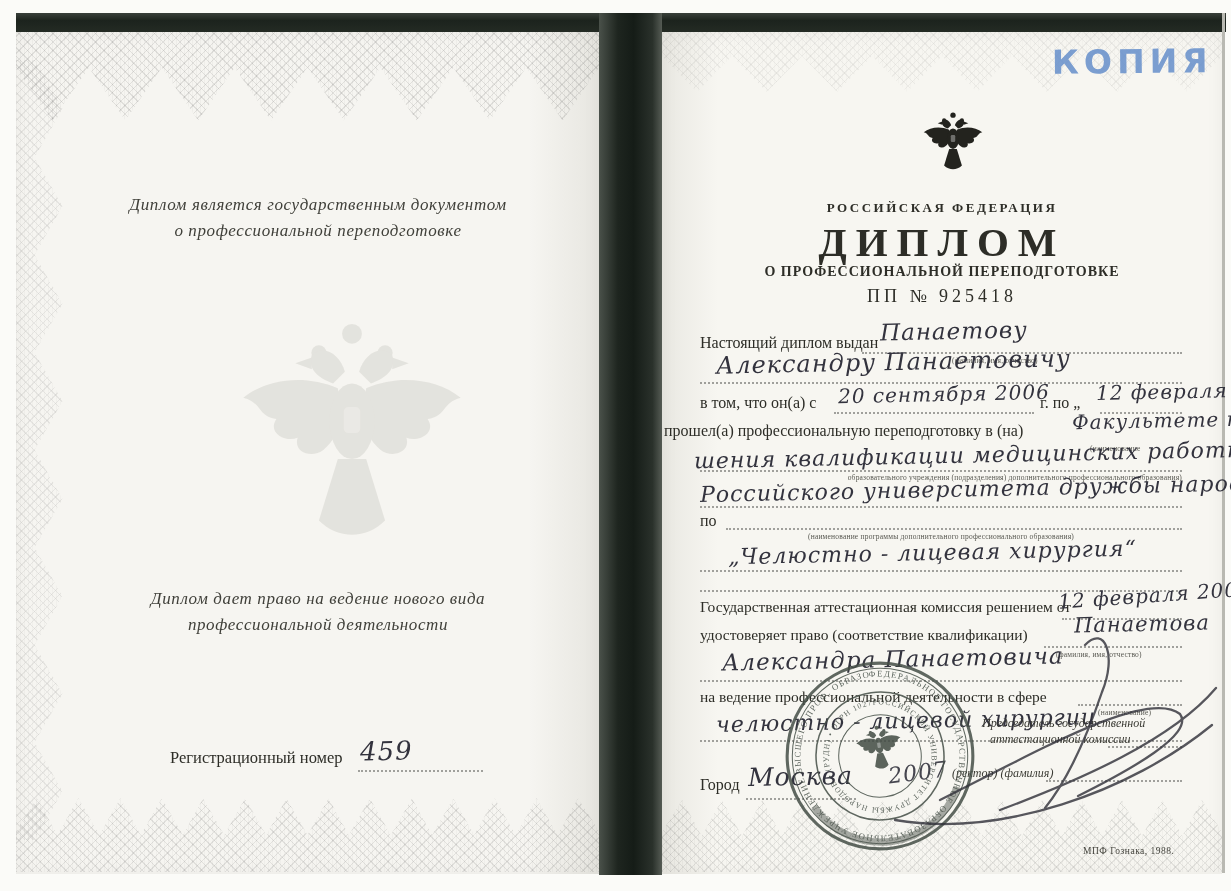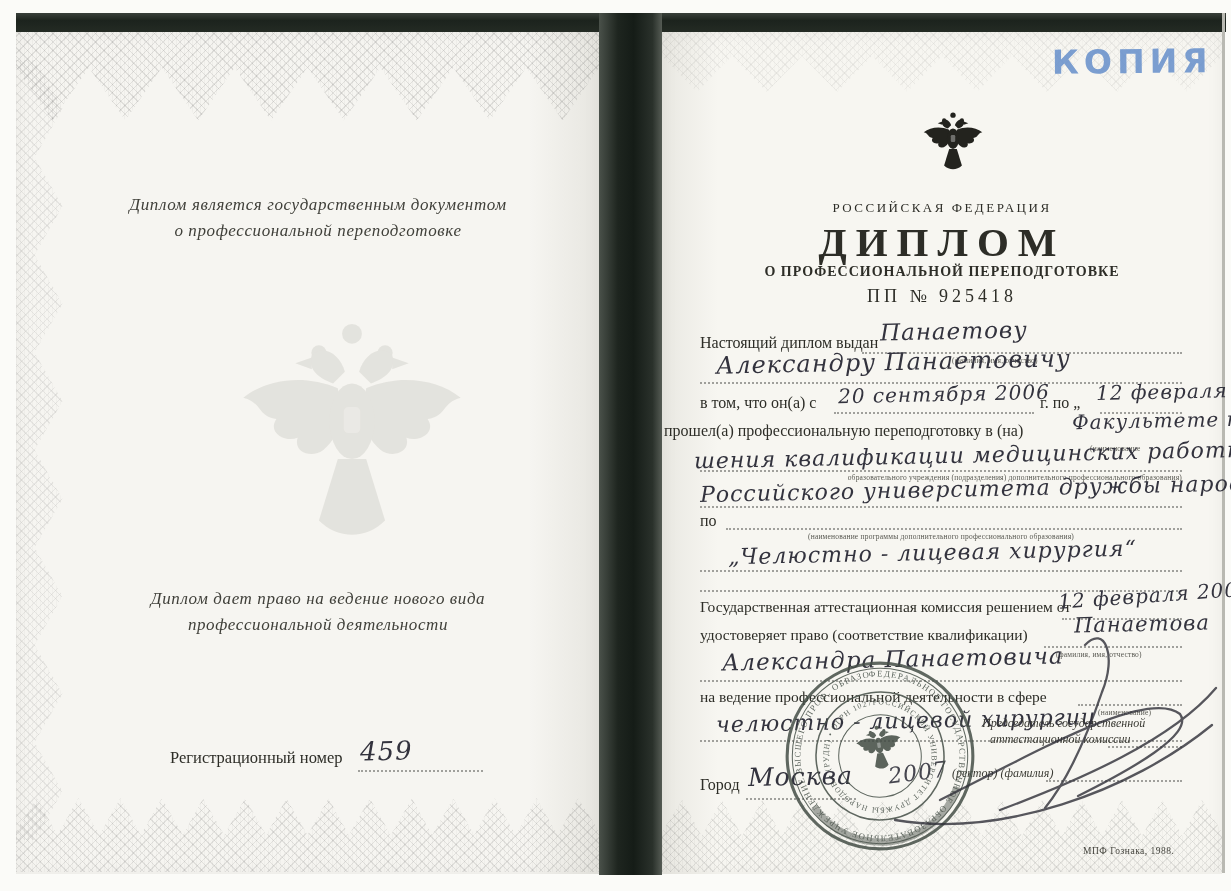--- a/index.html
+++ b/index.html
@@ -94,21 +94,21 @@
   <div class="page page-right"></div>
   <div class="lace zig-top" style="left:662px;top:32px;width:560px;height:80px;opacity:.4"></div>
   <div class="lace zig-bottom" style="left:662px;top:792px;width:560px;height:80px;opacity:.7"></div>
 
   <div class="copy-stamp">КОПИЯ</div>
 
   <svg class="stamp-svg" style="left:916px;top:112px" width="74" height="70" viewBox="0 0 100 110">
     <use href="#eagle-shape" fill="#23231e"></use>
   </svg>
 
-  <div class="printed center-r" style="top:200px;font-weight:normal;font-size:13px;letter-spacing:2.5px">РОССИЙСКАЯ ФЕДЕРАЦИЯ</div>
+  <div class="printed center-r" style="top:200px;font-weight:bold;font-size:13px;letter-spacing:2.5px">РОССИЙСКАЯ ФЕДЕРАЦИЯ</div>
   <div class="printed center-r" style="top:218px;font-weight:bold;font-size:41px;letter-spacing:9px">ДИПЛОМ</div>
   <div class="printed center-r" style="top:264px;font-weight:bold;font-size:14px;letter-spacing:1px">О ПРОФЕССИОНАЛЬНОЙ ПЕРЕПОДГОТОВКЕ</div>
   <div class="printed center-r" style="top:286px;font-size:18px;letter-spacing:4px">ПП  №  925418</div>
 
   <div class="printed" style="left:700px;top:334px">Настоящий диплом выдан</div>
   <div class="hw" style="left:880px;top:318px;font-size:23px">Панаетову</div>
   <div class="dots" style="left:862px;top:352px;width:320px"></div>
   <div class="caption" style="left:952px;top:356px">(фамилия, имя, отчество)</div>
 
   <div class="hw" style="left:716px;top:348px;font-size:24px">Александру  Панаетовичу</div>

